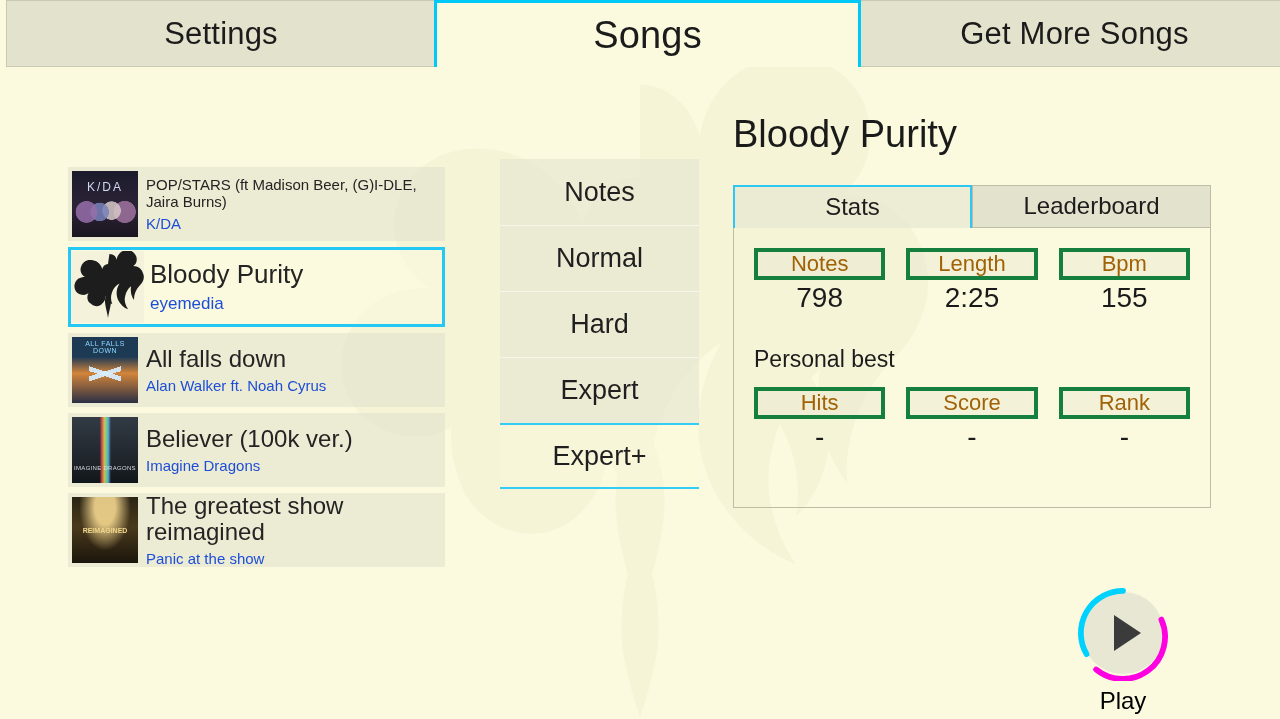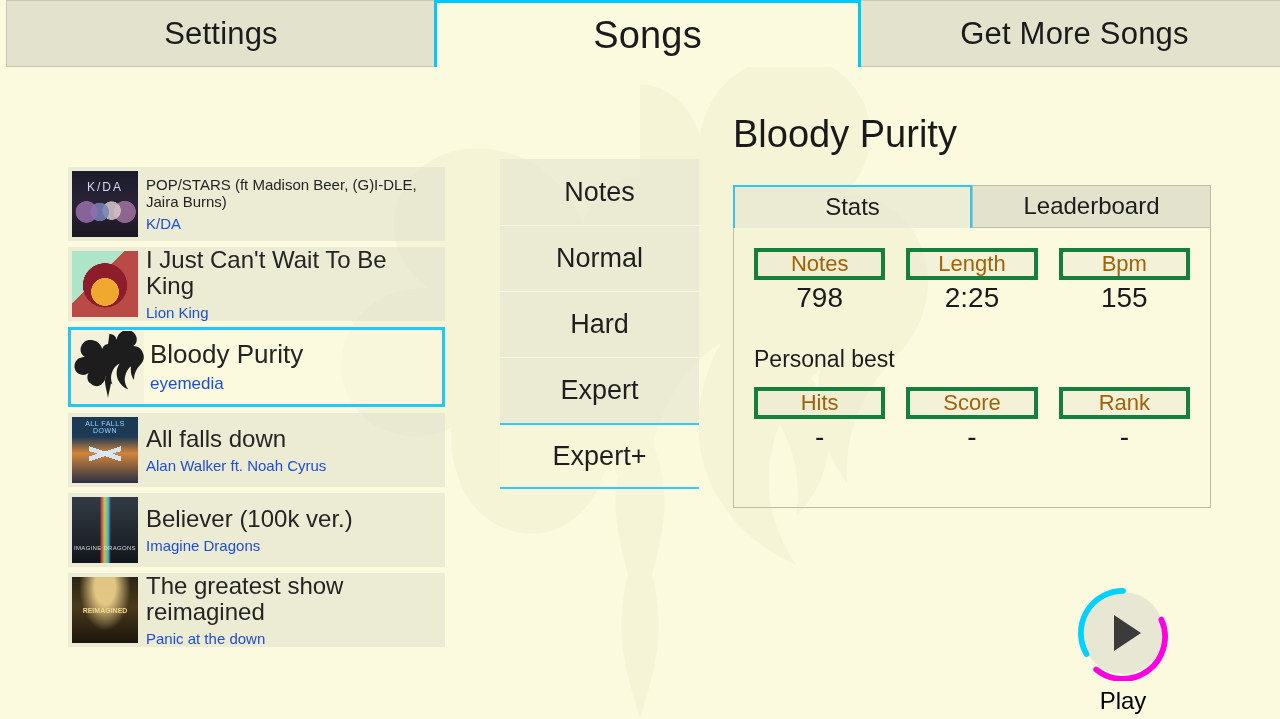--- a/index.html
+++ b/index.html
@@ -345,29 +345,20 @@
     <div class="song-row">
       <div class="song-thumb">
           <div class="art art-kda"></div>
         </div>
       <div class="song-meta">
         <div class="song-title">POP/STARS (ft Madison Beer, (G)I-DLE, Jaira Burns)</div>
         <div class="song-artist">K/DA</div>
       </div>
     </div>
 
-    <div class="song-row">
-      <div class="song-thumb">
-          <div class="art art-lion"></div>
-        </div>
-      <div class="song-meta">
-        <div class="song-title big">I Just Can't Wait To Be King</div>
-        <div class="song-artist">Lion King</div>
-      </div>
-    </div>
 
     <div class="song-row selected">
       <div class="song-thumb">
         <div class="art art-bloody"></div>
         <svg viewBox="0 0 100 100" style="position:absolute;inset:0">
           <g fill="#1d1d1d">
             <path d="M50 18c-4 0-7 3-8 7-2-6-6-11-13-12-8-2-14 2-16 8-3 6 0 12 5 15-7 0-12 3-14 9-2 6 1 13 7 15 5 2 9 1 12-2-3 5-2 12 3 15 5 5 12 5 16 0 3-3 5-7 5-11 1 5 4 9 9 12-3-7-2-14 1-20 2-4 5-7 9-9-5 8-5 16-2 23 3 6 8 11 14 13-4-6-6-12-4-19 1-5 4-10 8-13-1 7 0 13 4 19 0-8 3-15 8-20 5-5 7-11 5-16-2-7-7-11-14-11 5-3 6-9 4-14-3-6-9-10-15-8-6 1-11 6-12 13-1-5-5-8-10-8z"></path>
             <path d="M50 57c-3 5-5 10-4 16 1 7 3 13 4 20 1-7 3-13 4-20 1-6-1-11-4-16z"></path>
           </g>
         </svg>
@@ -397,21 +388,21 @@
         <div class="song-artist">Imagine Dragons</div>
       </div>
     </div>
 
     <div class="song-row">
       <div class="song-thumb">
           <div class="art art-greatest"></div>
         </div>
       <div class="song-meta">
         <div class="song-title big">The greatest show reimagined</div>
-        <div class="song-artist">Panic at the down</div>
+        <div class="song-artist">Panic at the show</div>
       </div>
     </div>
 
   </div>
 
   <div id="difficulty">
     <div class="diff-row">
       <span>Notes</span>
     </div>
     <div class="diff-row">

